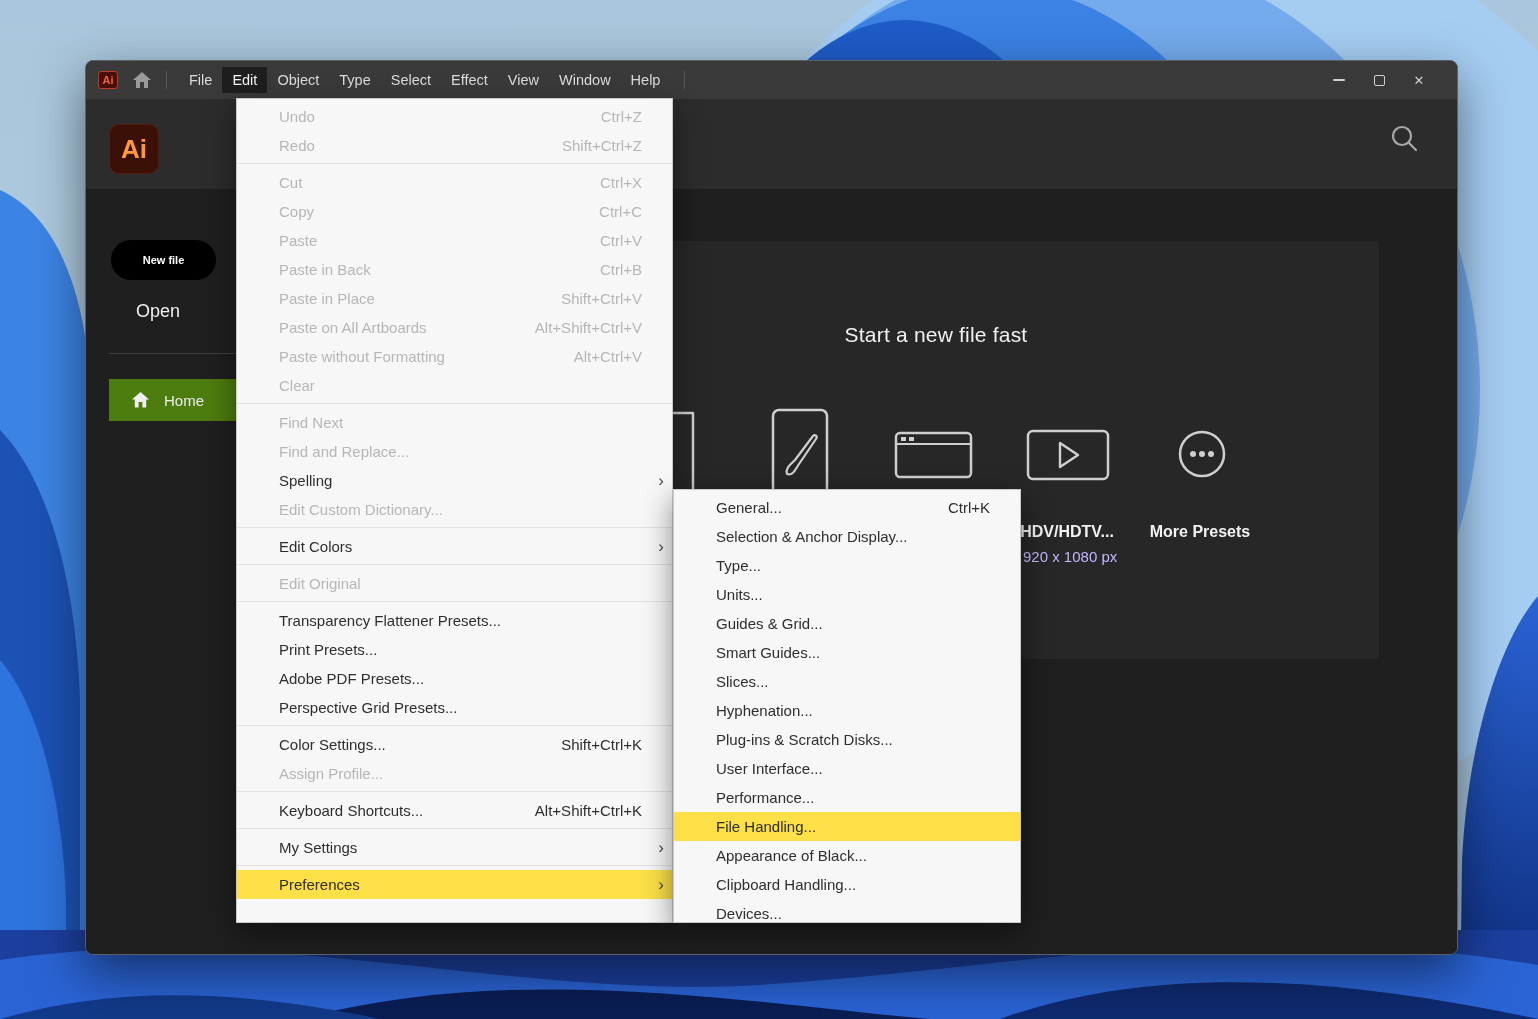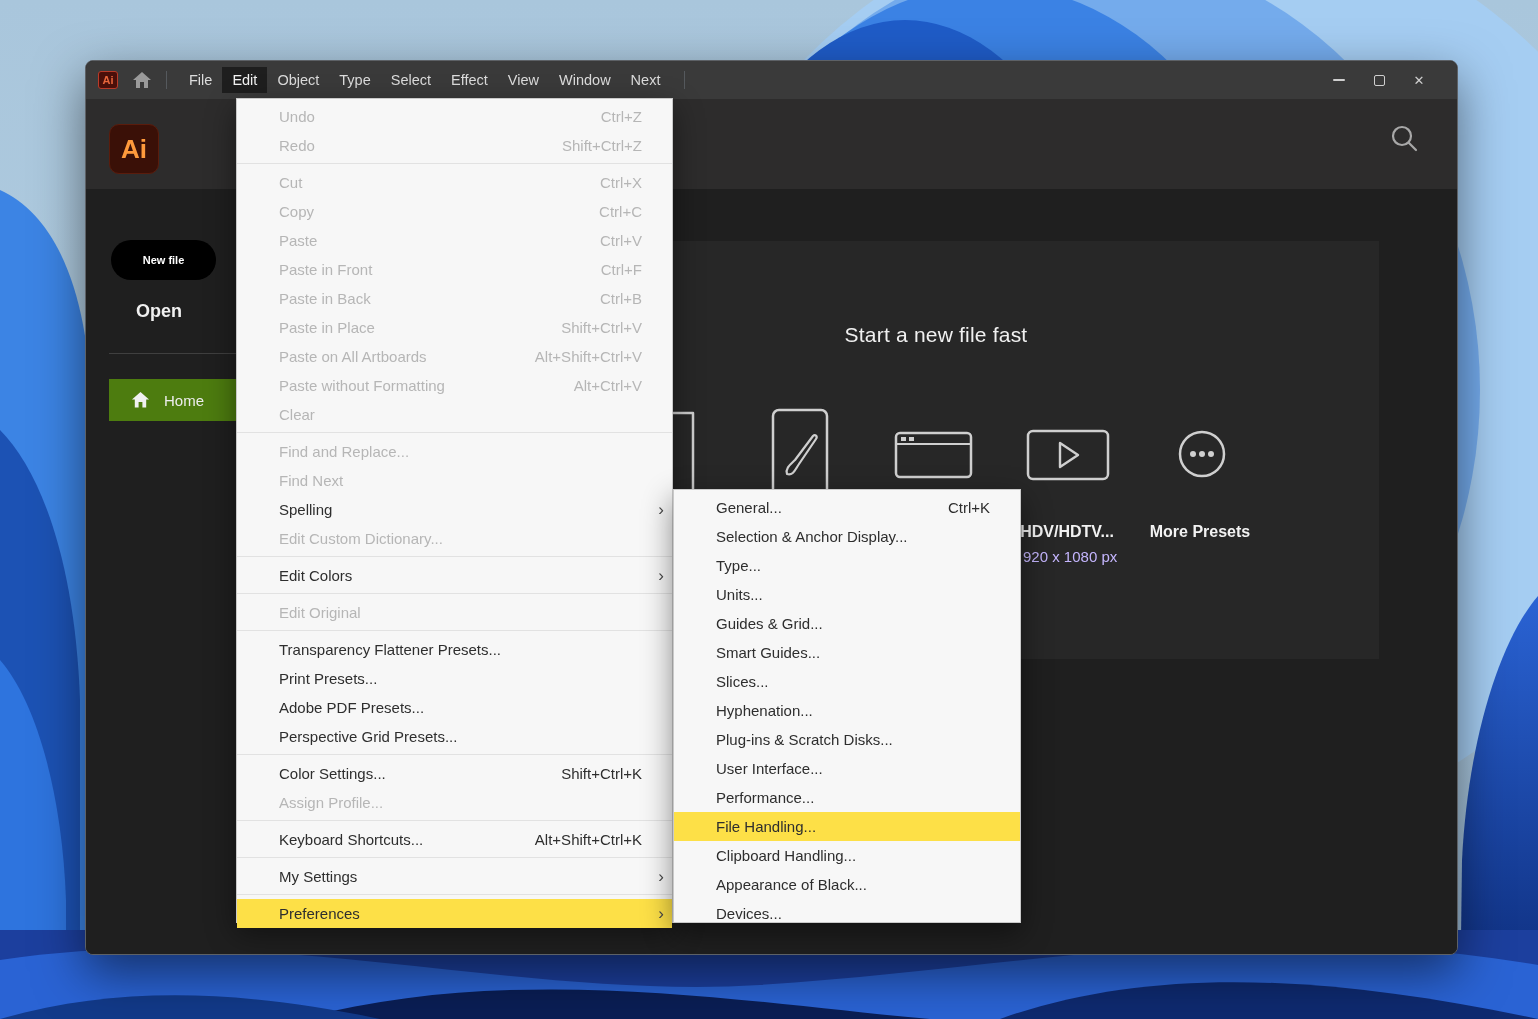--- a/index.html
+++ b/index.html
@@ -39,21 +39,21 @@
              font-size:26px; display:flex; align-items:center; justify-content:center; }
   .search-btn { position:absolute; right:38px; top:24px; width:30px; height:30px; }
 
   
   .content { position:absolute; left:0; top:128px; right:0; bottom:0; background:#1f1f1f; }
   .panel { position:absolute; left:543px; top:52px; width:750px; height:418px; background:#272727; }
 
   .new-file-btn { position:absolute; left:25px; top:51px; width:105px; height:40px; border:none;
                   border-radius:20px; background:#000000; color:#fff; font-size:11px; font-weight:bold;
                   font-family:inherit; cursor:pointer; }
-  .open-label { position:absolute; left:50px; top:112px; color:#f0f0f0; font-size:18px; font-weight:bold; }
+  .open-label { position:absolute; left:50px; top:112px; color:#f0f0f0; font-size:18px; font-weight:normal; }
   .side-sep { position:absolute; left:23px; top:164px; width:127px; height:1px; background:#3f3f3f; }
   .home-row { position:absolute; left:23px; top:190px; width:129px; height:42px; background:#4d7c0f;
               display:flex; align-items:center; color:#ededed; font-size:15px; }
   .home-row svg { margin:0 14px 0 22px; }
 
   .fast-title { position:absolute; left:700px; top:134px; width:300px; text-align:center;
                 color:#f0f0f0; font-size:21px; font-weight:500; letter-spacing:.2px; }
 
   .preset-icon { position:absolute; }
   .preset-label { position:absolute; color:#f2f2f2; font-size:16px; font-weight:bold; text-align:center; }
@@ -156,21 +156,21 @@
 
   <div class="mb-item">
     <span>View</span>
   </div>
 
   <div class="mb-item">
     <span>Window</span>
   </div>
 
   <div class="mb-item">
-    <span>Next</span>
+    <span>Help</span>
   </div>
 </div>
       <div class="tb-sep"></div>
       <div class="tb-controls">
         <div class="tb-btn">
             <span class="min-glyph"></span>
           </div>
         <div class="tb-btn">
             <span class="max-glyph"></span>
           </div>
@@ -269,25 +269,20 @@
     <span class="mi-shortcut">Ctrl+C</span>
     <span class="mi-arrow"></span>
   </div>
 
   <div class="menu-row disabled">
     <span class="mi-label">Paste</span>
     <span class="mi-shortcut">Ctrl+V</span>
     <span class="mi-arrow"></span>
   </div>
 
-  <div class="menu-row disabled">
-    <span class="mi-label">Paste in Front</span>
-    <span class="mi-shortcut">Ctrl+F</span>
-    <span class="mi-arrow"></span>
-  </div>
 
   <div class="menu-row disabled">
     <span class="mi-label">Paste in Back</span>
     <span class="mi-shortcut">Ctrl+B</span>
     <span class="mi-arrow"></span>
   </div>
 
   <div class="menu-row disabled">
     <span class="mi-label">Paste in Place</span>
     <span class="mi-shortcut">Shift+Ctrl+V</span>
@@ -306,27 +301,27 @@
     <span class="mi-arrow"></span>
   </div>
 
   <div class="menu-row disabled sep-after">
     <span class="mi-label">Clear</span>
     <span class="mi-shortcut"></span>
     <span class="mi-arrow"></span>
   </div>
 
   <div class="menu-row disabled">
+    <span class="mi-label">Find Next</span>
+    <span class="mi-shortcut"></span>
+    <span class="mi-arrow"></span>
+  </div>
+
+  <div class="menu-row disabled">
     <span class="mi-label">Find and Replace...</span>
-    <span class="mi-shortcut"></span>
-    <span class="mi-arrow"></span>
-  </div>
-
-  <div class="menu-row disabled">
-    <span class="mi-label">Find Next</span>
     <span class="mi-shortcut"></span>
     <span class="mi-arrow"></span>
   </div>
 
   <div class="menu-row has-submenu">
     <span class="mi-label">Spelling</span>
     <span class="mi-shortcut"></span>
     <span class="mi-arrow">›</span>
   </div>
 
@@ -470,32 +465,32 @@
     <span class="mi-arrow"></span>
   </div>
 
   <div class="menu-row highlighted">
     <span class="mi-label">File Handling...</span>
     <span class="mi-shortcut"></span>
     <span class="mi-arrow"></span>
   </div>
 
   <div class="menu-row">
+    <span class="mi-label">Appearance of Black...</span>
+    <span class="mi-shortcut"></span>
+    <span class="mi-arrow"></span>
+  </div>
+
+  <div class="menu-row">
     <span class="mi-label">Clipboard Handling...</span>
     <span class="mi-shortcut"></span>
     <span class="mi-arrow"></span>
   </div>
 
   <div class="menu-row">
-    <span class="mi-label">Appearance of Black...</span>
-    <span class="mi-shortcut"></span>
-    <span class="mi-arrow"></span>
-  </div>
-
-  <div class="menu-row">
     <span class="mi-label">Devices...</span>
     <span class="mi-shortcut"></span>
     <span class="mi-arrow"></span>
   </div>
 </div>
 
   </div>
 </div>
 
 </body></html>

